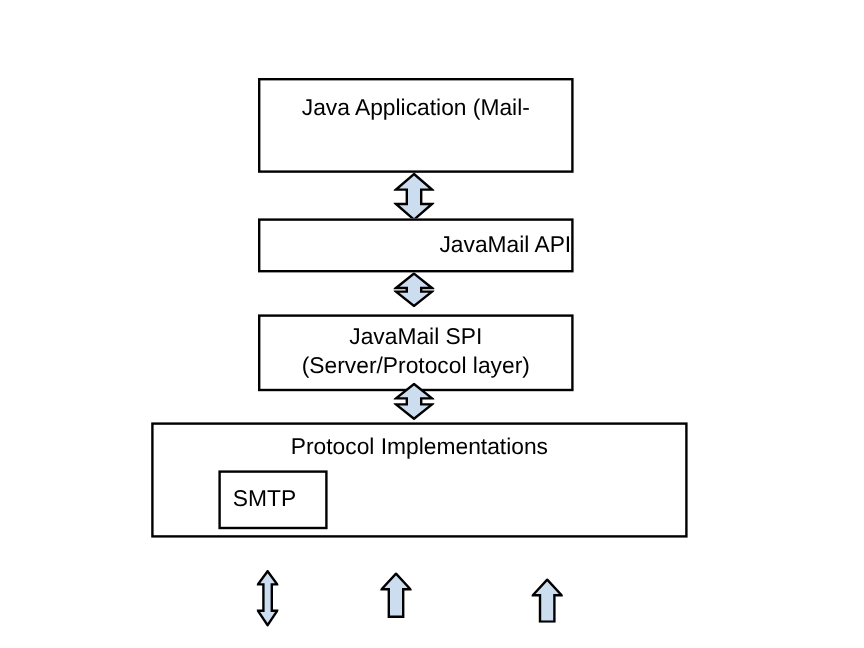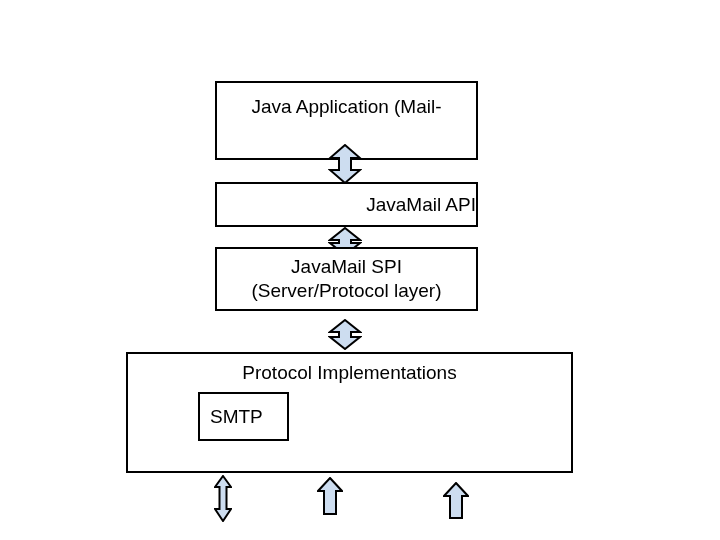--- a/index.html
+++ b/index.html
@@ -22,59 +22,58 @@
     border: 2px solid #000000;
     background: #ffffff;
     font-size: 19px;
     line-height: 24px;
     text-align: center;
   }
   .box-app {
     left: 215px; top: 65px;
     width: 263px; height: 79px;
     padding-top: 12px;
-    margin-top: 16px;
   }
   .box-api {
     left: 215px; top: 182px;
     width: 263px; height: 45px;
     display: flex;
     align-items: center;
     justify-content: flex-end;
   }
   .box-spi {
-    left: 215px; top: 247px;
+    left: 215px; top: 262px;
     width: 263px; height: 64px;
     display: flex;
     flex-direction: column;
     align-items: center;
     justify-content: center;
   }
   .box-impl {
     left: 126px; top: 352px;
-    width: 447px; height: 121px;
+    width: 447px; height: 96px;
   }
   .impl-title {
     padding-top: 7px;
     text-align: center;
     font-size: 19px;
   }
   .proto-box {
     position: absolute;
     box-sizing: border-box;
     border: 2px solid #000000;
     background: #ffffff;
     height: 49px;
     top: 38px;
     display: flex;
     align-items: center;
     padding-left: 10px;
     font-size: 19px;
   }
-  .proto-smtp { left: 70px;  width: 91px; }
+  .proto-smtp { left: 54px;  width: 91px; }
   .proto-imap { left: 165px; width: 92px; }
   .proto-pop  { left: 284px; width: 90px; }
   .arrow {
     position: absolute;
     display: block;
   }
   .arr-1 { left: 328px; top: 144px; }
   .arr-2 { left: 328px; top: 227px; }
   .arr-3 { left: 328px; top: 319px; }
   .arr-b1 { left: 214px; top: 475px; }

